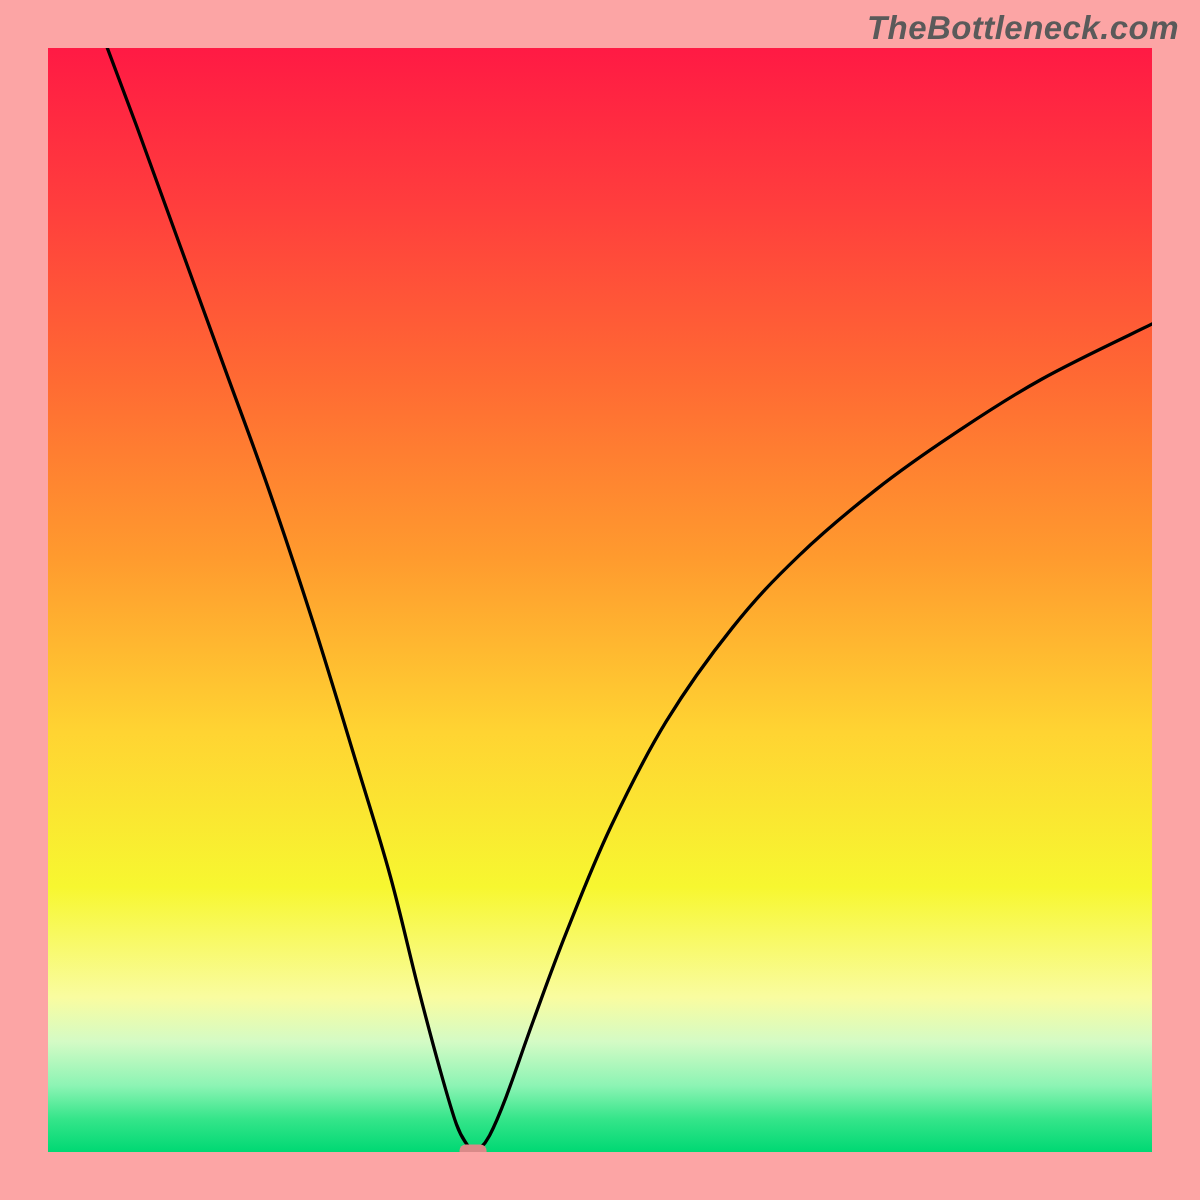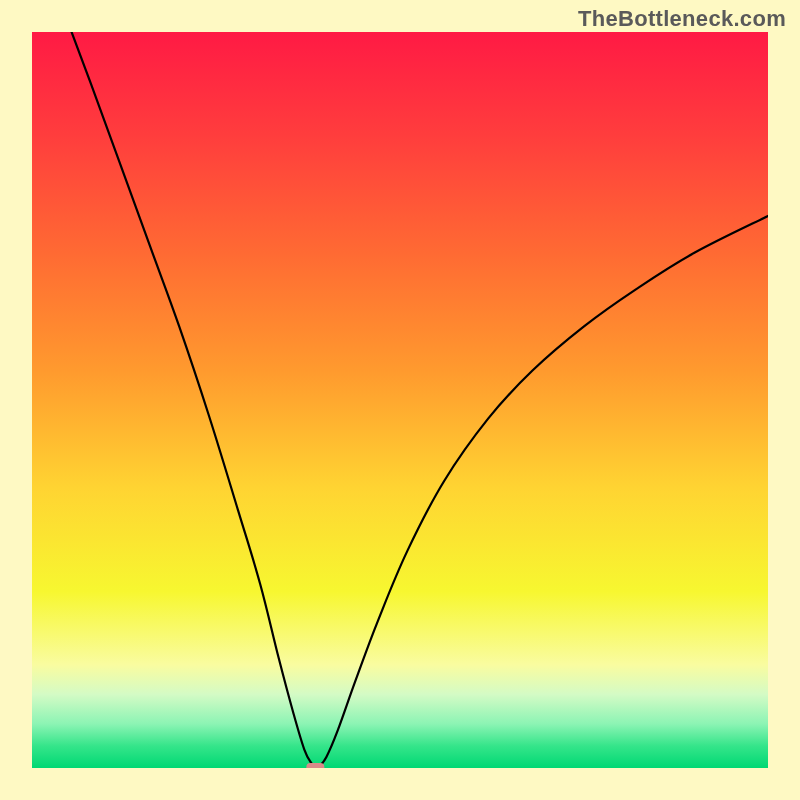--- a/index.html
+++ b/index.html
@@ -8,21 +8,22 @@
     width: 800px;
     height: 800px;
     background: #000;
     overflow: hidden;
     font-family: Arial, Helvetica, sans-serif;
   }
   .frame {
     position: relative;
     width: 800px;
     height: 800px;
-    background: #fef9c3;
+    background: #fca5a5;
+    font-style: italic;
   }
   .watermark {
     position: absolute;
     top: 6px;
     right: 14px;
     color: #5a5a5a;
     font-size: 22px;
     font-weight: 600;
     letter-spacing: 0.3px;
     z-index: 5;

